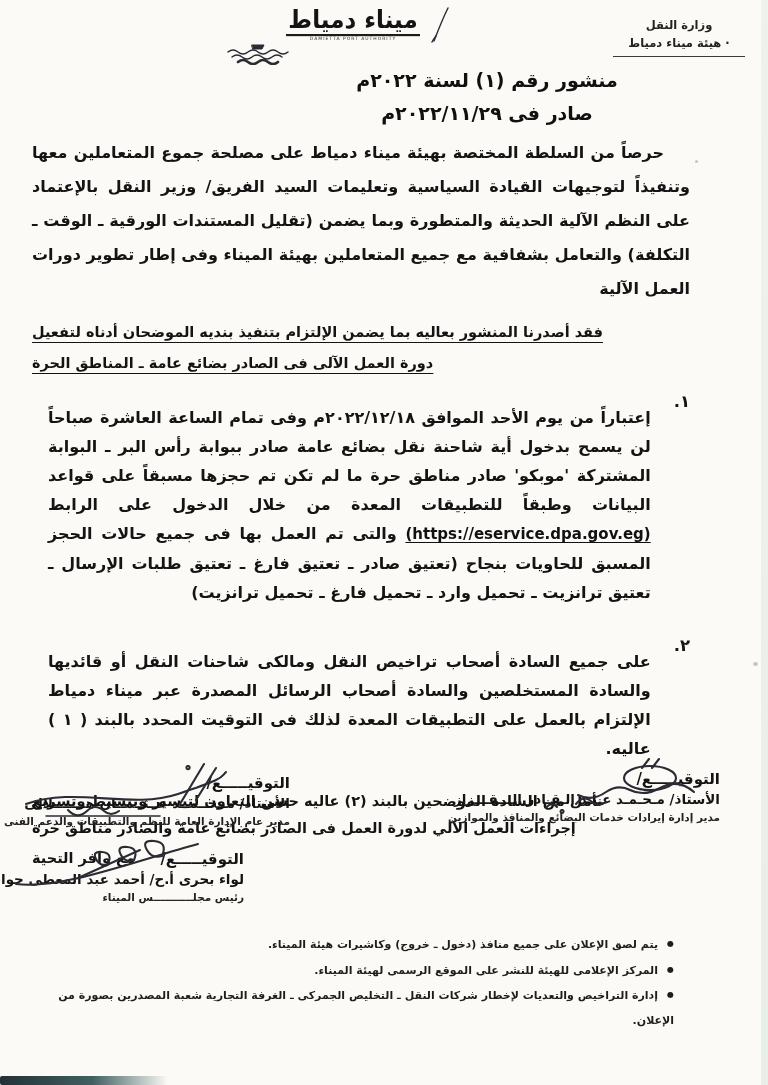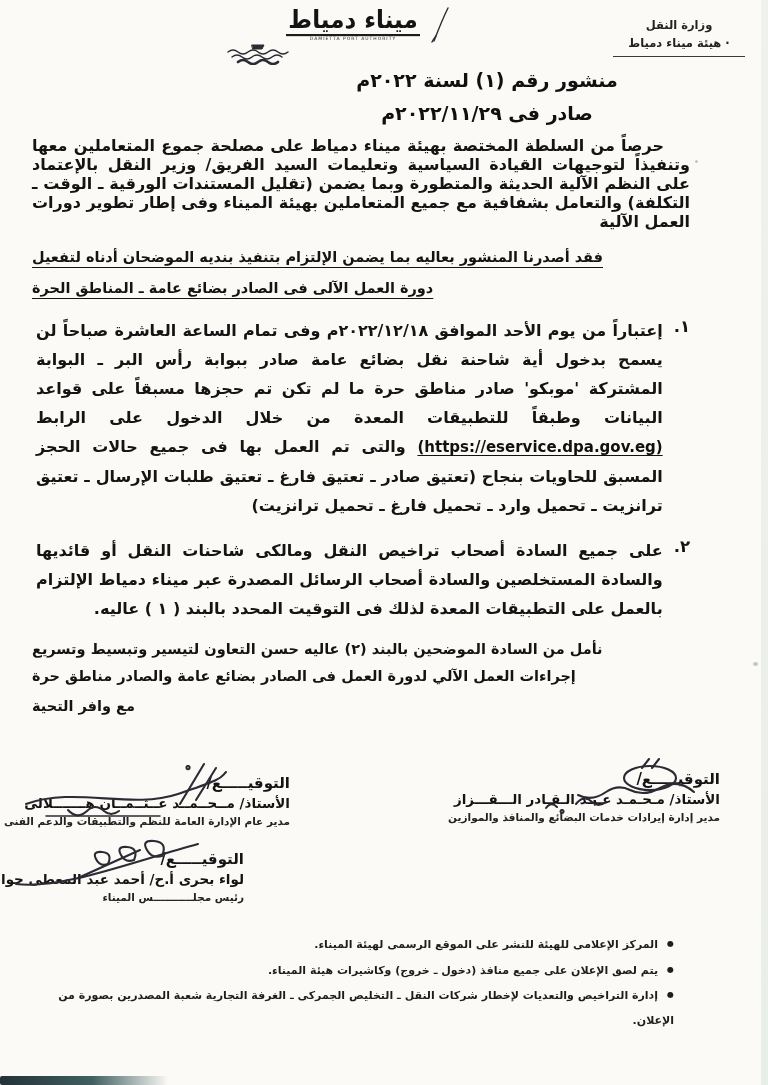--- a/index.html
+++ b/index.html
@@ -16,28 +16,28 @@
   .logo-text{font-size:23px;font-weight:bold;letter-spacing:-1px;transform:scaleY(1.08);
     border-bottom:2px solid #1c1c1c;display:inline-block;padding:0 2px 1px;}
   .logo-caption{font-size:4.5px;letter-spacing:1px;color:#333;margin-top:1px;}
   .logo-waves{position:absolute;top:33px;left:-56px;}
   .pen-stroke{position:absolute;top:0px;right:-24px;}
   
   .title-block{position:absolute;top:64px;left:206px;right:0;text-align:center;direction:rtl;}
   .title-line{font-size:19px;font-weight:bold;line-height:33px;color:#101010;}
   
   .content{position:absolute;top:136px;right:78px;left:32px;direction:rtl;}
-  .intro{margin:0;font-size:16px;font-weight:bold;line-height:19px;
+  .intro{margin:0;font-size:16px;font-weight:bold;line-height:34px;
     text-align:justify;text-indent:26px;}
   .directive{margin-top:11px;text-align:left;}
   .directive div{font-size:14.5px;font-weight:bold;line-height:31px;
     text-decoration:underline;text-underline-offset:5px;text-decoration-thickness:1.4px;}
   .item{display:flex;gap:7px;margin-top:8px;}
   .item .num{font-weight:bold;font-size:16.5px;line-height:29px;white-space:nowrap;}
-  .item .itext{flex:1;margin:4px;font-size:16px;font-weight:bold;line-height:29px;text-align:justify;}
+  .item .itext{flex:1;margin:16px;font-size:16px;font-weight:bold;line-height:29px;text-align:justify;}
   .link{text-decoration:underline;text-underline-offset:3px;font-size:15px;font-weight:bold;color:#111;}
   .closing{margin-top:9px;text-align:left;}
   .closing div{font-size:14.5px;font-weight:bold;line-height:27px;}
   .salute{margin-top:3px;font-size:15.5px;font-weight:bold;padding-right:60px;}
   
   .sigs{position:absolute;top:758px;left:0;right:0;height:180px;direction:rtl;}
   .sig{position:absolute;text-align:right;}
   .sig-label{font-size:15px;font-weight:bold;}
   .sig-name{font-size:13.5px;font-weight:bold;margin-top:3px;white-space:nowrap;}
   .sig-title{font-size:10.5px;font-weight:bold;margin-top:4px;color:#222;white-space:nowrap;}
@@ -163,22 +163,22 @@
         <path d="M4 50 C 48 56 120 28 186 10"></path>
         <path d="M66 44 L128 16"></path>
       </svg>
       <div class="sig-label">التوقيـــــع/</div>
       <div class="sig-name">لواء بحرى أ.ح/ أحمد عبد المعطى حواش</div>
       <div class="sig-title">رئيس مجلـــــــــــس الميناء</div>
     </div>
   </div>
 
   <ul class="footnotes">
+    <li><span class="fn-bullet">●</span><span>يتم لصق الإعلان على جميع منافذ (دخول ـ خروج) وكاشيرات هيئة الميناء.</span></li>
     <li><span class="fn-bullet">●</span><span>المركز الإعلامى للهيئة للنشر على الموقع الرسمى لهيئة الميناء.</span></li>
-    <li><span class="fn-bullet">●</span><span>يتم لصق الإعلان على جميع منافذ (دخول ـ خروج) وكاشيرات هيئة الميناء.</span></li>
     <li><span class="fn-bullet">●</span><span>إدارة التراخيص والتعديات لإخطار شركات النقل ـ التخليص الجمركى ـ الغرفة التجارية شعبة المصدرين بصورة من الإعلان.</span></li>
   </ul>
 
   <div class="edge-strip"></div>
   <div class="smudge"></div>
   <div class="dot" style="top:160px;right:70px;width:3px;height:3px;"></div>
   <div class="dot" style="top:662px;right:10px;width:5px;height:4px;"></div>
 
 </div>
 

